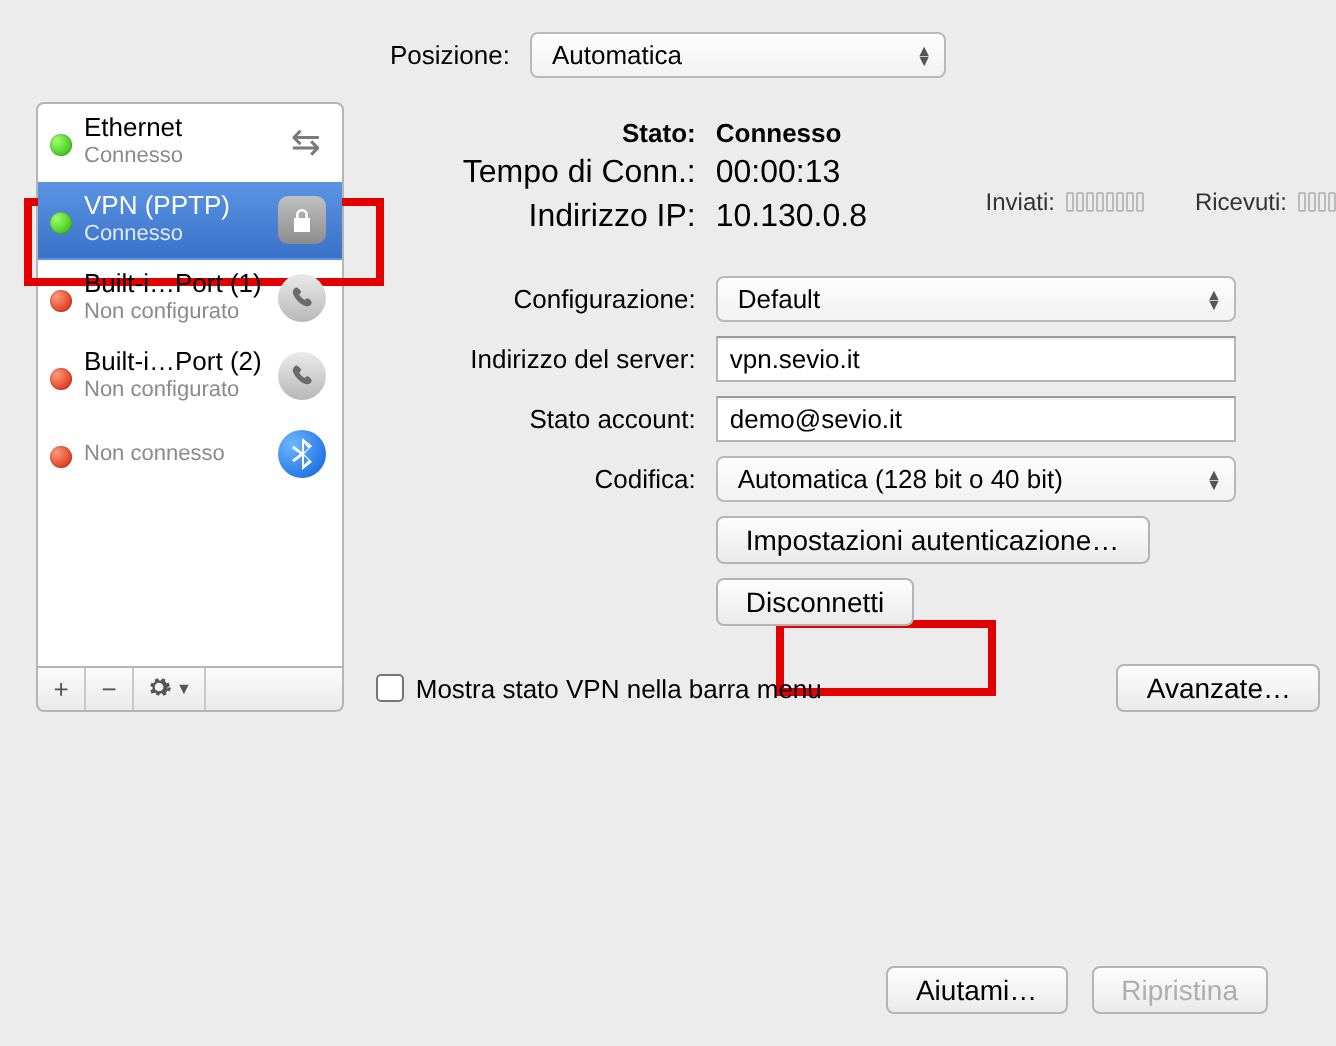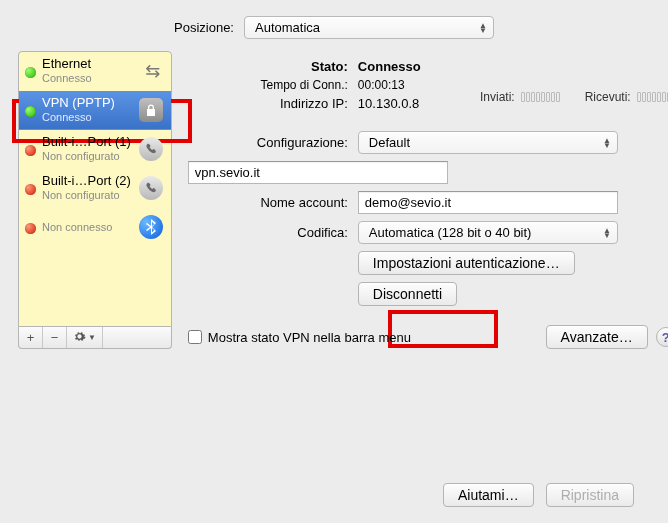--- a/index.html
+++ b/index.html
@@ -44,21 +44,21 @@
     padding: 0 18px 0 18px;
     gap: 16px;
   }
   .sidebar {
     width: 166px;
     display: flex;
     flex-direction: column;
   }
   .net-list {
     flex: 1;
-    background: #fef9c3;
+    background: #ffffff;
     border: 1px solid #b5b5b5;
     border-radius: 4px 4px 0 0;
     height: 380px;
     overflow: hidden;
   }
   .net-item {
     display: flex;
     align-items: center;
     padding: 5px 6px 5px 6px;
     gap: 6px;
@@ -230,21 +230,21 @@
   }
 </style>
 </head>
 <body>
 
 <div class="highlight-red hl-vpn"></div>
 <div class="highlight-red hl-disc"></div>
 
 <div class="pos-row">
   <span class="pos-label">Posizione:</span>
-  <div class="select" style="width:250px">
+  <div class="select" style="width:208px">
     <span>Automatica</span>
     <span class="select-arrows">
         <span>▲</span>
         <span>▼</span>
       </span>
   </div>
 </div>
 
 <div class="main">
   <div class="sidebar">
@@ -339,25 +339,25 @@
 
   <div class="detail">
     <div class="form-area">
 
       <div class="status-block">
         <div class="status-left" style="flex:1">
           <div class="form-row">
             <div class="form-label bold">Stato:</div>
             <div class="form-value bold">Connesso</div>
           </div>
-          <div class="form-row" style="font-size:12px">
+          <div class="form-row" style="font-size:16px">
             <div class="form-label">Tempo di Conn.:</div>
             <div class="form-value">00:00:13</div>
           </div>
-          <div class="form-row" style="font-size:13px">
+          <div class="form-row" style="font-size:16px">
             <div class="form-label">Indirizzo IP:</div>
             <div class="form-value">10.130.0.8</div>
           </div>
         </div>
         <div class="traffic">
           <div class="traffic-row">
             <span class="traffic-label">Inviati:</span>
             <span class="bars">
                 <span></span>
                 <span></span>
@@ -392,27 +392,28 @@
             <span>Default</span>
             <span class="select-arrows">
                 <span>▲</span>
                 <span>▼</span>
               </span>
           </div>
         </div>
       </div>
 
       <div class="form-row">
+        <div class="form-label">Indirizzo del server:</div>
         <div class="form-value">
           <input class="input" value="vpn.sevio.it" style="">
         </div>
       </div>
 
       <div class="form-row">
-        <div class="form-label">Nome account:</div>
+        <div class="form-label">Stato account:</div>
         <div class="form-value">
           <input class="input" value="demo@sevio.it" style="">
         </div>
       </div>
 
       <div class="form-row">
         <div class="form-label">Codifica:</div>
         <div class="form-value">
           <div class="select" style="flex:1; max-width:260px">
             <span>Automatica (128 bit o 40 bit)</span>

